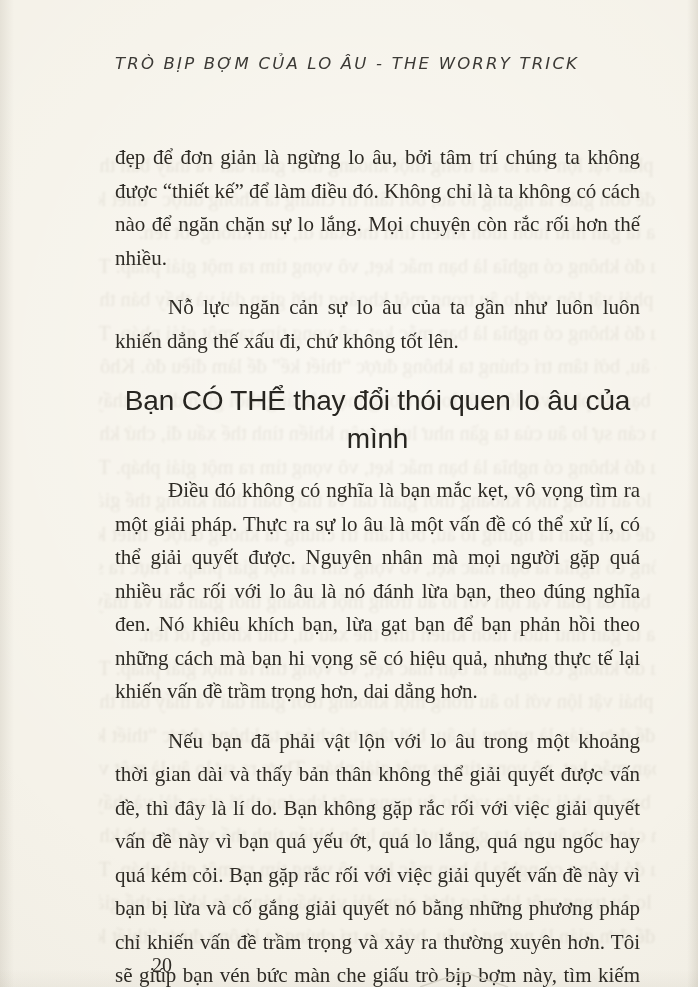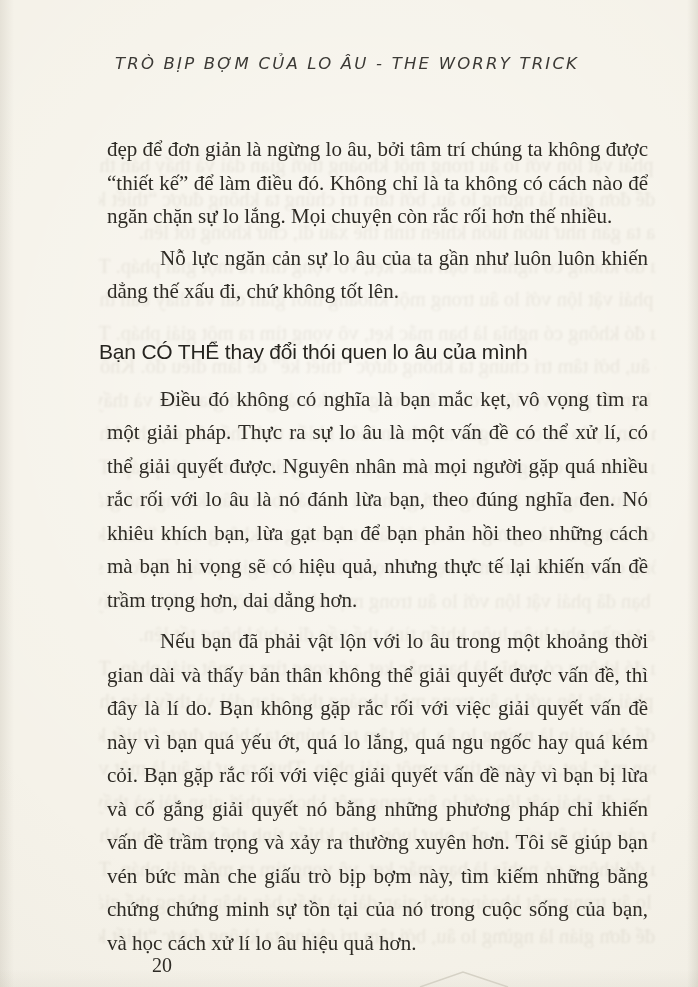--- a/index.html
+++ b/index.html
@@ -56,30 +56,30 @@
     white-space:nowrap;
   }
 
   .body-text{
     position:absolute;
     left:99px;top:125px;width:557px;
     font:21px/33.5px "Liberation Serif", serif;
     color:var(--ink);
     text-align:justify;
   }
-  .para{margin:8px;}
+  .para{margin:16px;}
   .para.indent{text-indent:53px;}
 
   .section-heading{
     font-family:"Liberation Sans","DejaVu Sans",sans-serif;
-    font-size:21px;
+    font-size:28px;
     line-height:38px;
     font-weight:500;
     letter-spacing:-0.2px;
-    text-align:left;
+    text-align:center;
     color:var(--heading-ink);
     margin:24px 0 12px 0;
   }
 
   .page-number{
     position:absolute;
     left:108px;top:954px;
     font:20px/22px "Liberation Serif", serif;
     color:var(--ink);
     margin-left:44px;

